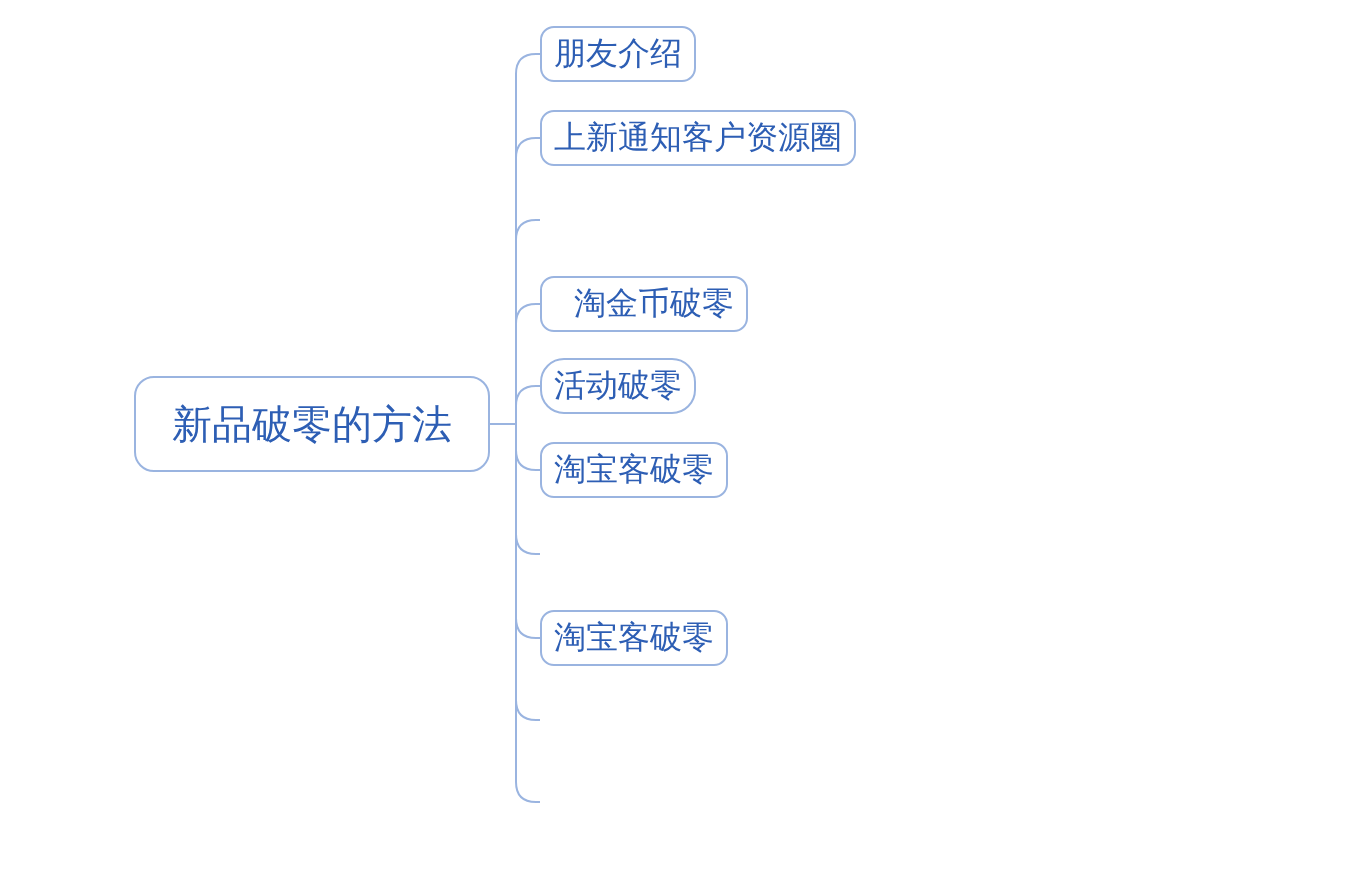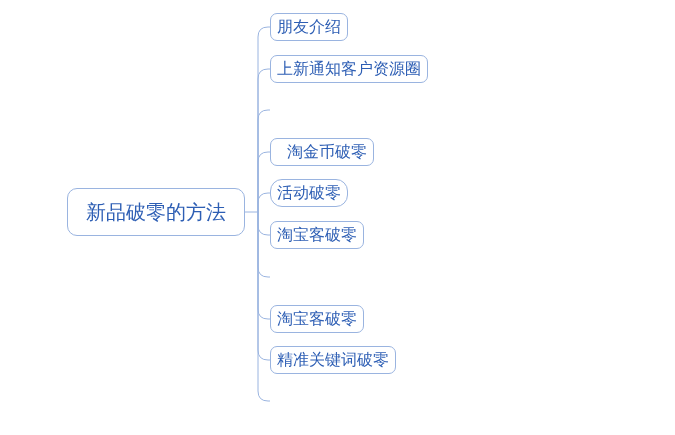--- a/index.html
+++ b/index.html
@@ -37,14 +37,13 @@
     <path id="branch-paths" fill="none" stroke-width="1" d="M 245 212 H 258 M 258 212 V 37 Q 258 27 268 27 H 270 M 258 212 V 79 Q 258 69 268 69 H 270 M 258 212 V 120 Q 258 110 268 110 H 270 M 258 212 V 162 Q 258 152 268 152 H 270 M 258 212 V 203 Q 258 193 268 193 H 270 M 258 212 V 225 Q 258 235 268 235 H 270 M 258 212 V 267 Q 258 277 268 277 H 270 M 258 212 V 309 Q 258 319 268 319 H 270 M 258 212 V 350 Q 258 360 268 360 H 270 M 258 212 V 391 Q 258 401 268 401 H 270" stroke="#9ab4e0"></path>
   </svg>
   <div class="node root">新品破零的方法</div>
 
 <div class="node child" style="top: 13px;">朋友介绍</div>
     <div class="node child" style="top: 55px;">上新通知客户资源圈</div>
     <div class="node child" style="top: 138px; padding-left: 16px;">淘金币破零</div>
     <div class="node child" style="top: 179px; border-radius: 12px;">活动破零</div>
     <div class="node child" style="top: 221px;">淘宝客破零</div>
     <div class="node child" style="top: 305px;">淘宝客破零</div>
-    <div class="node child" style="top: 346px;">精准关键词破零</div>
   </div>
 
 </body></html>

